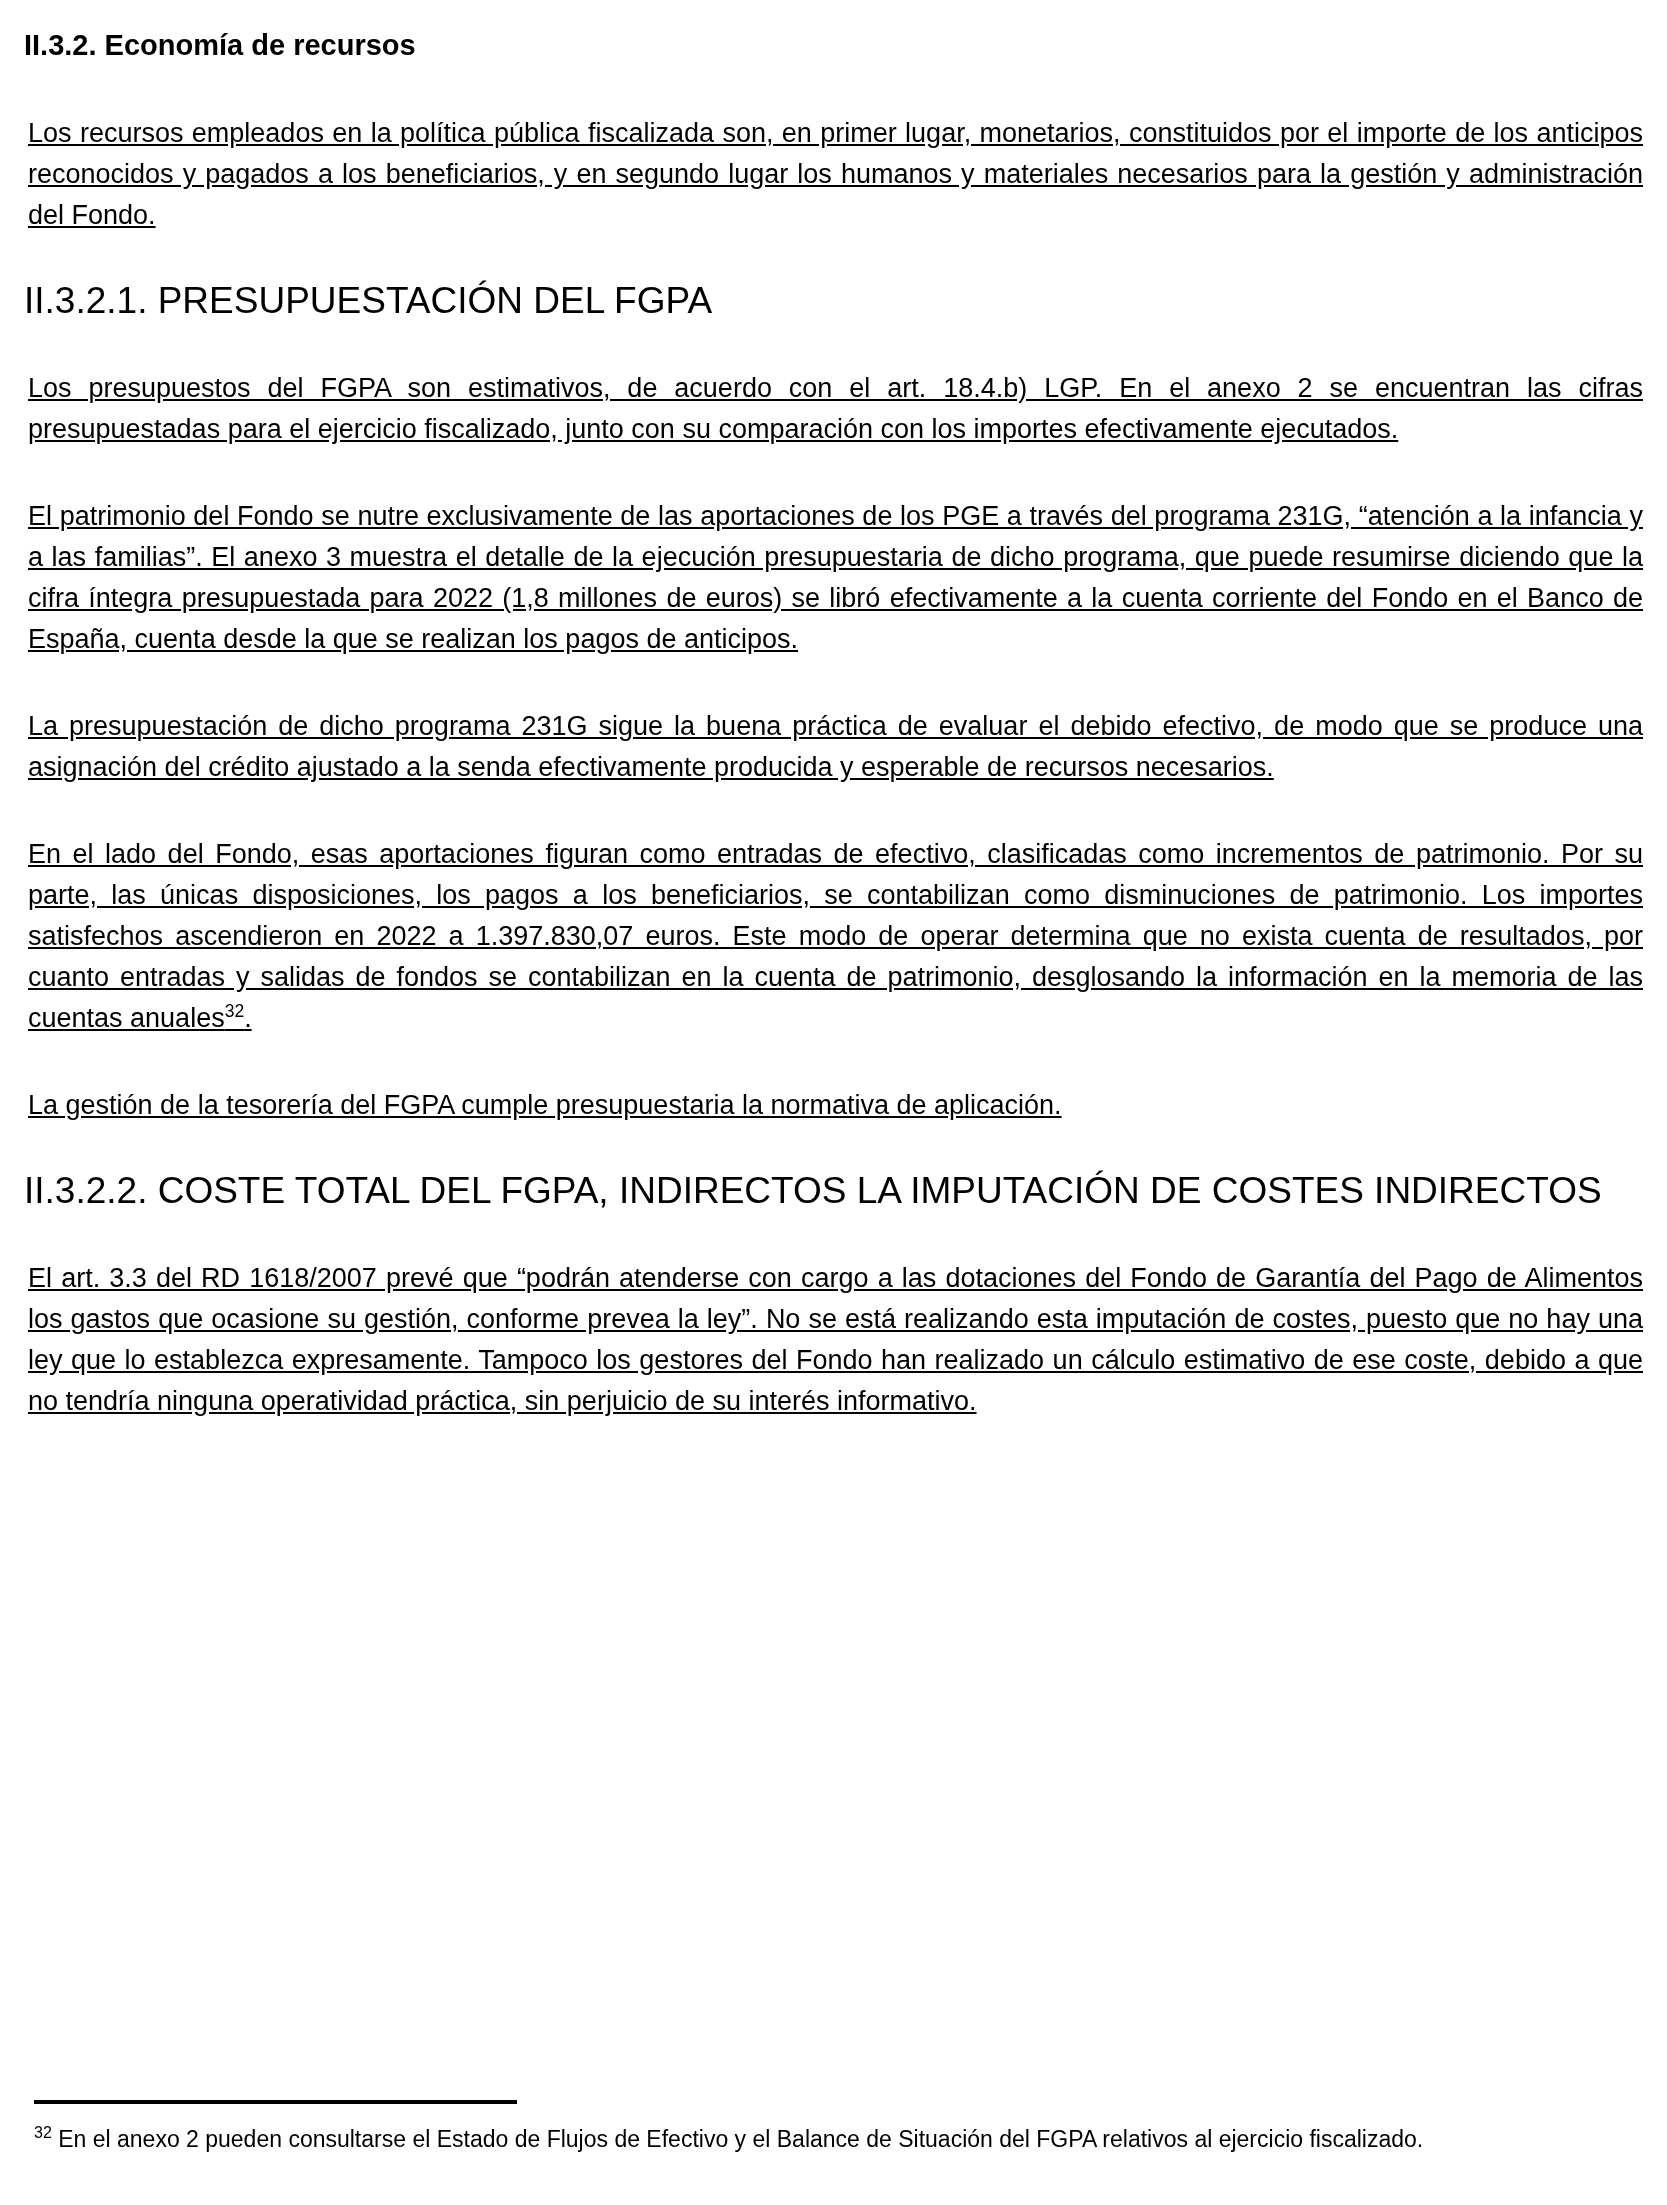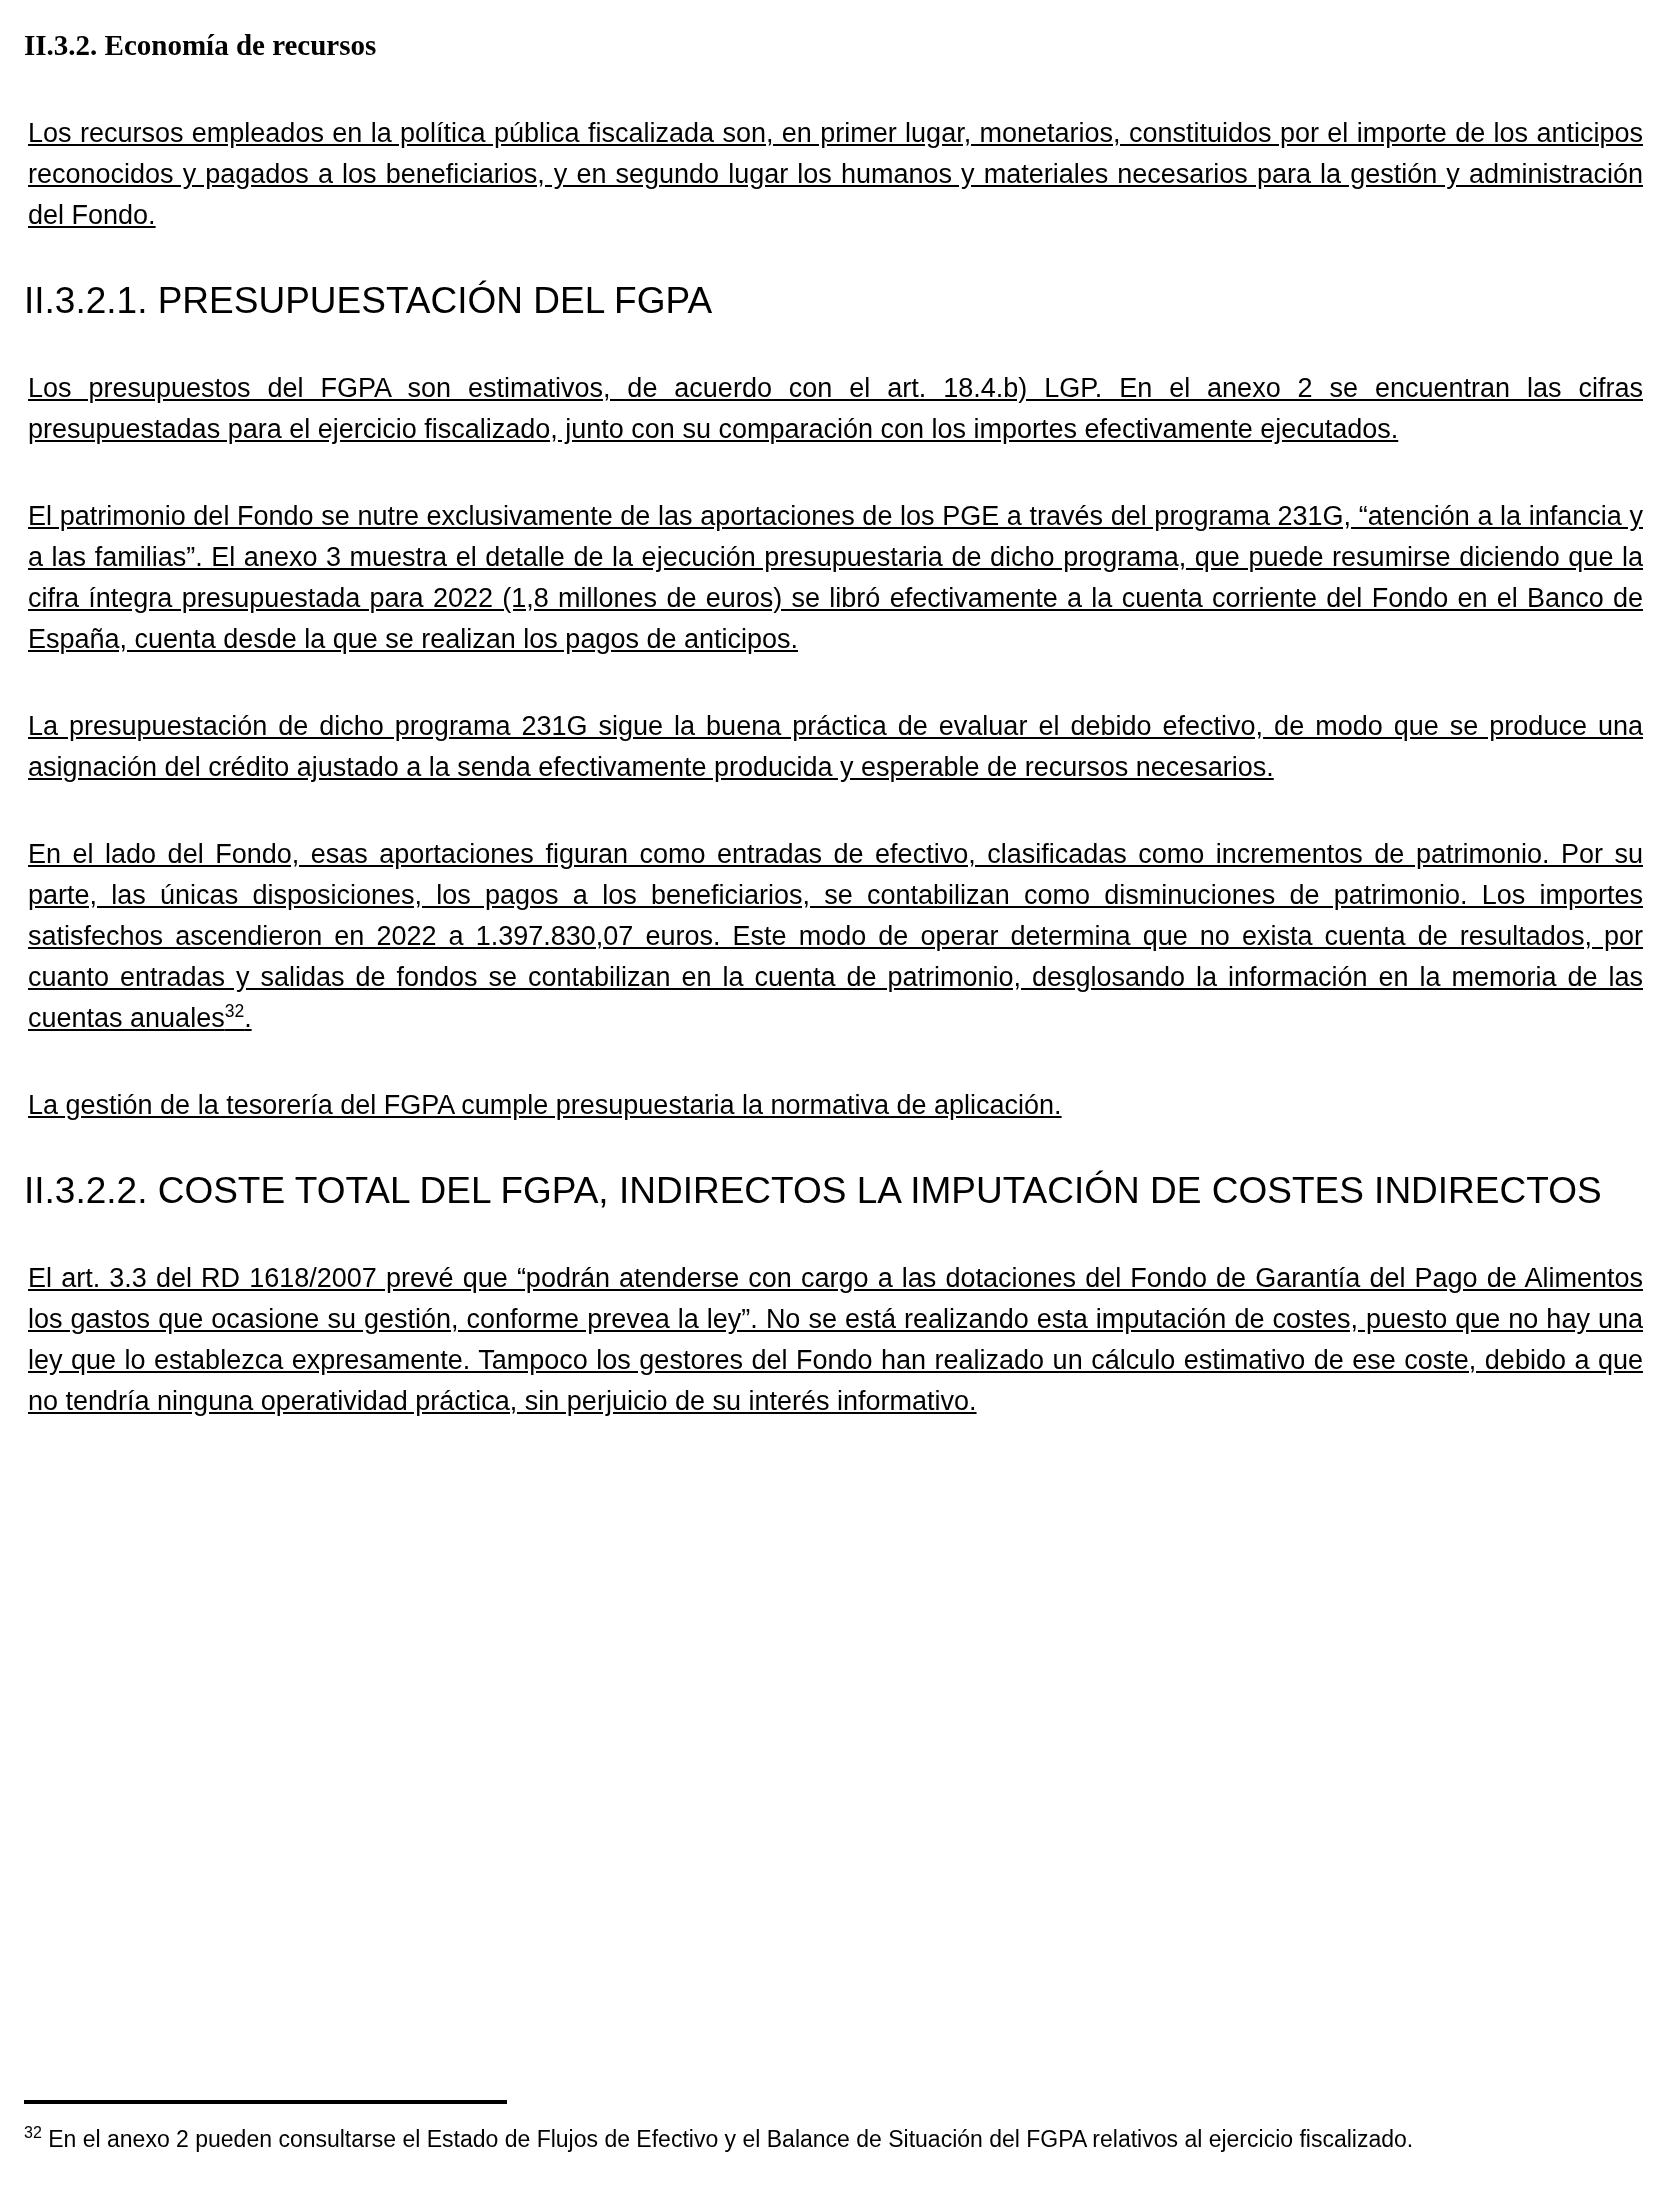--- a/index.html
+++ b/index.html
@@ -16,21 +16,20 @@
     position: absolute;
     inset: 0;
     box-sizing: border-box;
     padding: 27px 24px 0 24px;
   }
   .h-main {
     font-size: 29px;
     line-height: 37px;
     font-weight: bold;
     margin: 0 0 49px 0;
-    font-family: Liberation Serif, serif;
   }
   .h-sub {
     font-size: 37px;
     line-height: 37px;
     font-weight: normal;
     margin: 0 0 49px 0;
   }
   p.body {
     font-size: 27px;
     line-height: 41px;
@@ -38,21 +37,21 @@
     margin: 0 0 46px 4px;
     text-decoration: underline;
   }
   sup.fn-ref {
     font-size: 17.5px;
     line-height: 0;
     vertical-align: super;
   }
   .footnote-area {
     position: absolute;
-    left: 24px;
+    left: 34px;
     right: 24px;
     top: 2100px;
   }
   .footnote-rule {
     width: 483px;
     height: 4px;
     background: #000000;
     margin: 0 0 17.5px 0;
   }
   .footnote {

